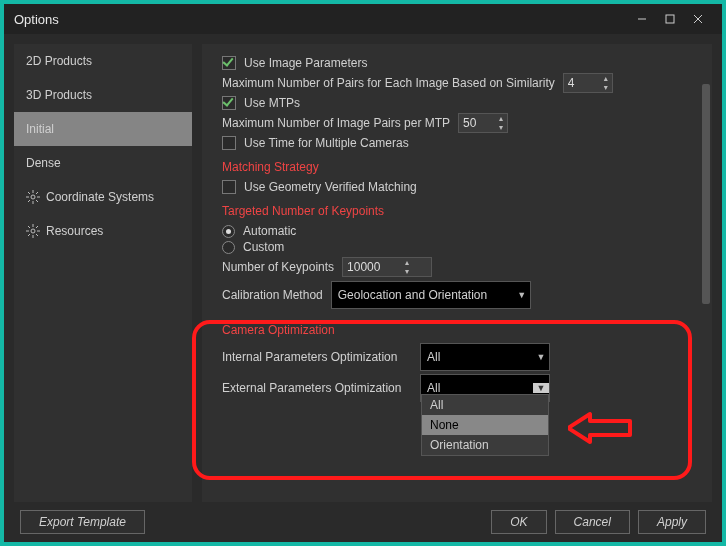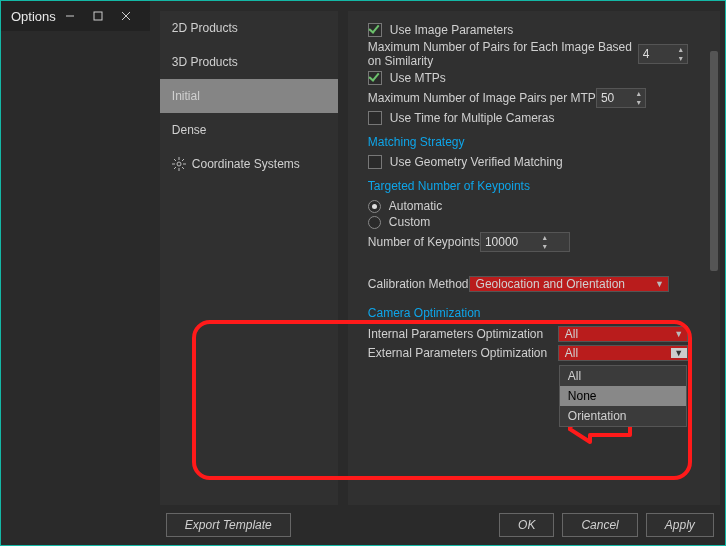--- a/index.html
+++ b/index.html
@@ -1,44 +1,44 @@
 <!DOCTYPE html>
 <html><head>
 <meta charset="utf-8">
 <style>
 *{box-sizing:border-box;margin:0;padding:0;font-family:"Segoe UI",Tahoma,sans-serif;font-size:12px;color:#d0d0d0;}
 body{background:#2a2a2a;width:726px;height:546px;overflow:hidden;position:relative;}
-.window{width:726px;height:546px;background:#2a2a2a;border:1px solid #14b8a6;display:flex;flex-direction:row;}
+.window{width:726px;height:546px;background:#2a2a2a;border:4px solid #14b8a6;display:flex;flex-direction:column;}
 .titlebar{height:30px;background:#222;display:flex;align-items:center;padding:0 10px;}
 .titlebar .title{font-size:13px;color:#e8e8e8;flex:1;}
 .winbtn{width:28px;height:20px;display:flex;align-items:center;justify-content:center;color:#ccc;}
 .body{flex:1;display:flex;flex-direction:column;padding:10px 10px 0 10px;}
 .mainrow{flex:1;display:flex;gap:10px;overflow:hidden;}
 .sidebar{width:178px;background:#303030;}
 .nav-item{display:flex;align-items:center;gap:6px;padding:10px 12px;color:#d8d8d8;cursor:pointer;}
 .nav-item.active{background:#858585;color:#fff;}
 .nav-icon{width:14px;height:14px;display:flex;align-items:center;justify-content:center;}
 .content-wrap{flex:1;background:#303030;position:relative;display:flex;}
 .content{flex:1;padding:10px 20px 10px 20px;overflow:hidden;position:relative;}
 .scrollbar{width:12px;background:#303030;position:relative;}
 .scroll-thumb{position:absolute;top:40px;right:2px;width:8px;height:220px;background:#555;border-radius:2px;}
 label.chk{display:flex;align-items:center;gap:8px;margin:2px 0;}
 .chk-box{width:14px;height:14px;border:1px solid #777;background:#2a2a2a;position:relative;display:inline-block;}
 .chk-box.checked::after{content:"";position:absolute;left:2px;top:-1px;width:4px;height:8px;border:solid #6cc06c;border-width:0 2px 2px 0;transform:rotate(40deg);}
 .radio{width:13px;height:13px;border:1px solid #888;border-radius:50%;background:#2a2a2a;display:inline-block;position:relative;}
 .radio.sel::after{content:"";position:absolute;left:3px;top:3px;width:5px;height:5px;background:#ddd;border-radius:50%;}
 .indent1{margin-left:34px;}
 .indent0{margin-left:20px;}
-.row{display:flex;align-items:center;margin:3px 0;}
-.sect{color:#0ea5e9;margin:10px 0 6px 0;}
+.row{display:flex;align-items:center;gap:8px;margin:3px 0;}
+.sect{color:#ef4444;margin:10px 0 6px 0;}
 .spin{display:inline-flex;align-items:center;background:#3b3b3b;border:1px solid #555;height:20px;}
 .spin input{background:transparent;border:none;width:36px;padding:0 4px;color:#ddd;outline:none;}
 .spin .arrows{display:flex;flex-direction:column;width:12px;}
 .spin .arrows span{height:9px;display:flex;align-items:center;justify-content:center;font-size:8px;color:#bbb;line-height:1;}
-.combo{display:inline-flex;align-items:center;background:#b91c1c;border:1px solid #555;height:16px;position:relative;min-width:170px;justify-content:flex-end;}
+.combo{display:inline-flex;align-items:center;background:#000000;border:1px solid #555;height:28px;position:relative;min-width:170px;justify-content:flex-end;}
 .combo span.val{flex:1;padding:0 6px;}
 .combo .caret{width:16px;text-align:center;color:#bbb;font-size:9px;}
 .dropdown{position:absolute;left:0;top:19px;width:100%;background:#3b3b3b;border:1px solid #555;z-index:5;}
 .dropdown .opt{padding:3px 8px;}
 .dropdown .opt.hover{background:#888;color:#000;}
 .footer{height:40px;display:flex;align-items:center;padding:0 6px;gap:8px;}
 .footer .spacer{flex:1;}
 .btn{height:24px;padding:0 18px;background:#2f2f2f;border:1px solid #666;color:#ddd;display:flex;align-items:center;cursor:pointer;font-style:italic;}
 .highlight-box{position:absolute;border:4px solid #ff1a1a;border-radius:18px;pointer-events:none;left:192px;top:320px;width:500px;height:160px;}
 .arrow-svg{position:absolute;left:568px;top:408px;pointer-events:none;}
@@ -95,20 +95,38 @@
                   <line x1="11" y1="7" x2="14" y2="7"></line>
                   <line x1="2" y1="2" x2="4" y2="4"></line>
                   <line x1="10" y1="10" x2="12" y2="12"></line>
                   <line x1="12" y1="2" x2="10" y2="4"></line>
                   <line x1="4" y1="10" x2="2" y2="12"></line>
                 </g>
               </svg>
           </span>
           <span>Coordinate Systems</span>
         </div>
+        <div class="nav-item">
+          <span class="nav-icon">
+            <svg width="14" height="14" viewBox="0 0 14 14">
+                <circle cx="7" cy="7" r="2" fill="none" stroke="#bbb"></circle>
+                <g stroke="#bbb">
+                  <line x1="7" y1="0" x2="7" y2="3"></line>
+                  <line x1="7" y1="11" x2="7" y2="14"></line>
+                  <line x1="0" y1="7" x2="3" y2="7"></line>
+                  <line x1="11" y1="7" x2="14" y2="7"></line>
+                  <line x1="2" y1="2" x2="4" y2="4"></line>
+                  <line x1="10" y1="10" x2="12" y2="12"></line>
+                  <line x1="12" y1="2" x2="10" y2="4"></line>
+                  <line x1="4" y1="10" x2="2" y2="12"></line>
+                </g>
+              </svg>
+          </span>
+          <span>Resources</span>
+        </div>
       </div>
 
       <div class="content-wrap">
         <div class="content">
           <label class="chk indent0">
             <span class="chk-box checked"></span>
             <span>Use Image Parameters</span>
           </label>
           <div class="row indent1">
             <span>Maximum Number of Pairs for Each Image Based on Similarity</span>
@@ -160,21 +178,21 @@
             <span>Number of Keypoints</span>
             <span class="spin" style="width:90px">
               <input style="width: 58px;" value="10000">
               <span class="arrows">
                   <span>▴</span>
                   <span>▾</span>
                 </span>
             </span>
           </div>
 
-          <div class="row indent0" style="margin-top:24px">
+          <div class="row indent0" style="margin-top:4px">
             <span>Calibration Method</span>
             <span class="combo" style="min-width:200px">
               <span class="val">Geolocation and Orientation</span>
               <span class="caret">▼</span>
             </span>
           </div>
 
           <fieldset class="cam">
             <div class="sect">Camera Optimization</div>
             <div class="row indent0">

